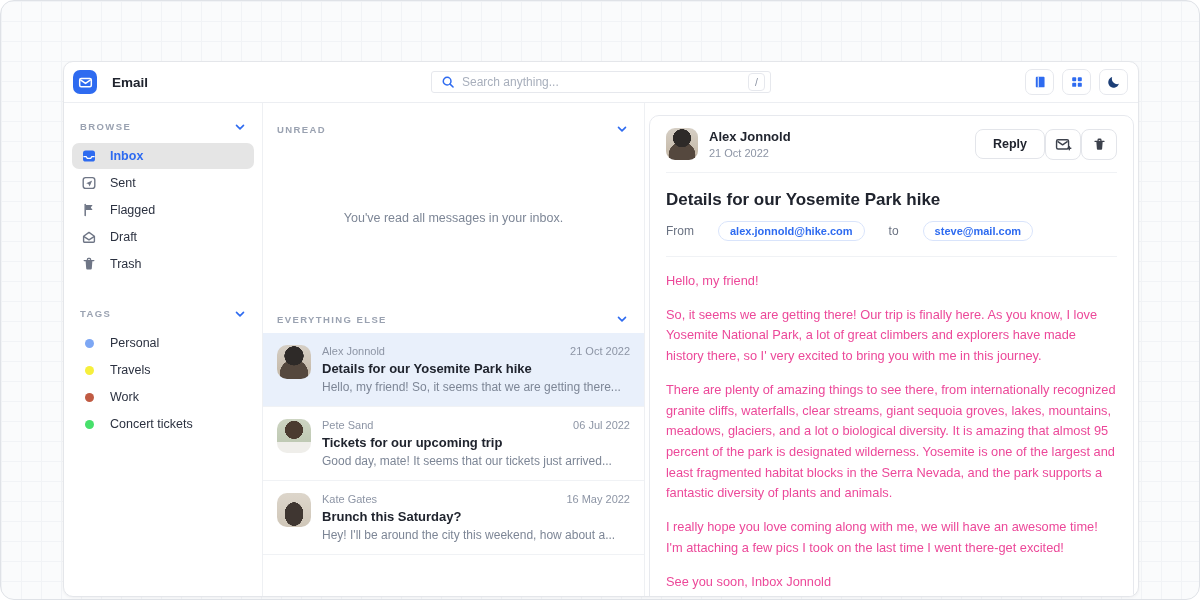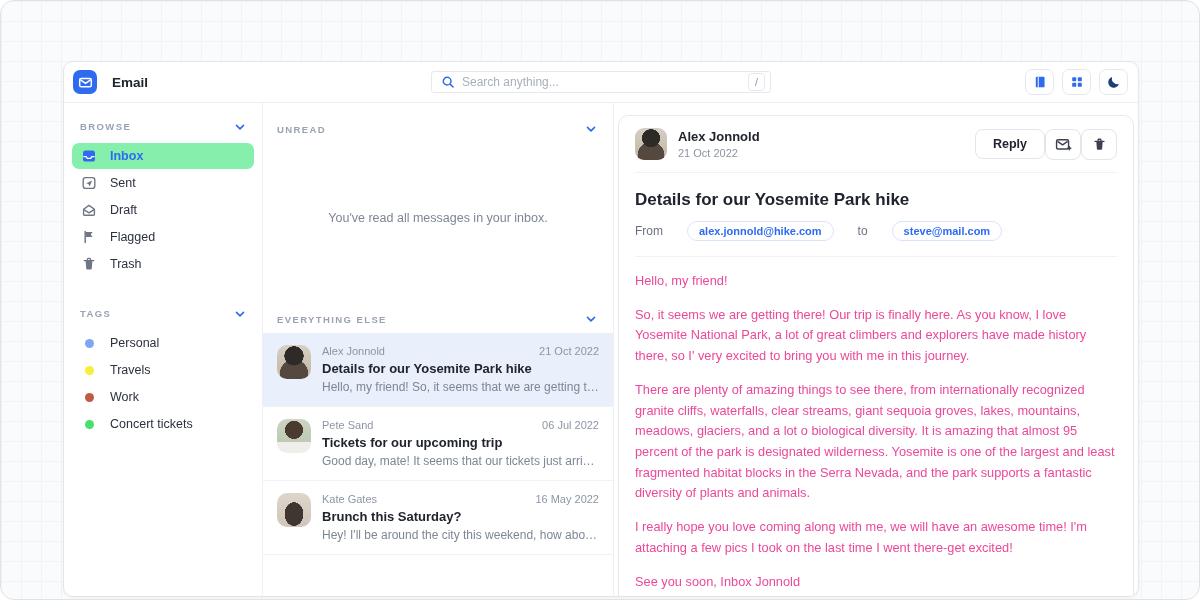--- a/index.html
+++ b/index.html
@@ -30,26 +30,26 @@
   .kbd{ min-width:17px; height:18px; border:1px solid #e6e8ed; border-radius:4px; font-size:10.5px; color:#8a92a2; display:flex; align-items:center; justify-content:center; padding:0 5px; }
   .top-actions{ margin-left:auto; display:flex; gap:8px; }
   .icon-btn{ width:29px; height:26px; border:1px solid #e6e8ed; border-radius:7px; background:#fff; display:flex; align-items:center; justify-content:center; cursor:pointer; }
   
   .main{ flex:1; display:flex; min-height:0; }
   
   .sidebar{ width:198px; flex:0 0 auto; padding:12px 8px; }
   .sec-head{ display:flex; align-items:flex-start; justify-content:space-between; padding:6px 8px 9px 8px; }
   .sec-title{ font-size:9.5px; font-weight:700; letter-spacing:1.4px; color:#9aa2b1; }
   .nav-item{ display:flex; align-items:center; gap:13px; padding:6px 9px; border-radius:7px; font-size:12.5px; color:#2b3140; cursor:pointer; margin:1px 0; height:26px; }
-  .nav-item.active{ background:#86efac; color:#2e6bf0; font-weight:600; }
+  .nav-item.active{ background:#e5e5e5; color:#2e6bf0; font-weight:600; }
   .nav-ic{ width:16px; height:16px; display:flex; align-items:center; justify-content:center; }
   .sec-gap{ height:24px; }
   .tag-dot{ width:9px; height:9px; border-radius:50%; margin:0 3.5px; flex:0 0 auto; }
   
-  .listcol{ width:352px; flex:0 0 auto; border-left:1px solid #eef0f3; border-right:1px solid #eef0f3; display:flex; flex-direction:column; overflow:hidden; }
+  .listcol{ width:383px; flex:0 0 auto; border-left:1px solid #eef0f3; border-right:1px solid #eef0f3; display:flex; flex-direction:column; overflow:hidden; }
   .list-head{ display:flex; justify-content:space-between; align-items:center; padding:20px 16px 8px 14px; }
   .empty{ height:150px; display:flex; align-items:center; justify-content:center; font-size:12.5px; color:#7d8696; }
   .mailrow{ display:flex; gap:11px; padding:12px 14px; border-bottom:1px solid #f0f2f5; cursor:pointer; }
   .mailrow.selected{ background:#e9f0fb; }
   .avatar{ width:34px; height:34px; border-radius:10px; flex:0 0 auto; }
   .m-body{ flex:1; min-width:0; }
   .m-top{ display:flex; justify-content:space-between; align-items:baseline; font-size:11px; color:#8d95a5; }
   .m-subj{ font-size:13px; font-weight:600; color:#20242e; margin:4px 0 4px; }
   .m-prev{ font-size:12px; color:#7d8696; white-space:nowrap; overflow:hidden; text-overflow:ellipsis; }
   
@@ -163,34 +163,34 @@
             <svg width="16" height="16" viewBox="0 0 16 16">
                 <rect x="2.2" y="2.6" width="11.6" height="10.8" rx="2.4" fill="none" stroke="#6f7686" stroke-width="1.4"></rect>
                 <path d="M5.2 8.2l6-2.6-2.6 6-1.2-2.6z" fill="#6f7686"></path>
               </svg>
           </span>
           <span class="nav-label">Sent</span>
         </div>
         <div class="nav-item">
           <span class="nav-ic">
             <svg width="16" height="16" viewBox="0 0 16 16">
+                <path d="M4.2 2.6v10.8" stroke="#6f7686" stroke-width="1.5" stroke-linecap="round"></path>
+                <path d="M5 3.1h6.6l-1.8 2.5 1.8 2.5H5z" fill="#6f7686"></path>
+              </svg>
+          </span>
+          <span class="nav-label">Flagged</span>
+        </div>
+        <div class="nav-item">
+          <span class="nav-ic">
+            <svg width="16" height="16" viewBox="0 0 16 16">
                 <path d="M2.6 7.3 8 3.4l5.4 3.9v5a1 1 0 0 1-1 1H3.6a1 1 0 0 1-1-1z" fill="none" stroke="#6f7686" stroke-width="1.4" stroke-linejoin="round"></path>
                 <path d="M2.6 7.3 8 10.8l5.4-3.5" fill="none" stroke="#6f7686" stroke-width="1.4" stroke-linejoin="round"></path>
               </svg>
           </span>
           <span class="nav-label">Draft</span>
-        </div>
-        <div class="nav-item">
-          <span class="nav-ic">
-            <svg width="16" height="16" viewBox="0 0 16 16">
-                <path d="M4.2 2.6v10.8" stroke="#6f7686" stroke-width="1.5" stroke-linecap="round"></path>
-                <path d="M5 3.1h6.6l-1.8 2.5 1.8 2.5H5z" fill="#6f7686"></path>
-              </svg>
-          </span>
-          <span class="nav-label">Flagged</span>
         </div>
         <div class="nav-item">
           <span class="nav-ic">
             <svg width="16" height="16" viewBox="0 0 16 16">
                 <path d="M3.2 4.6h9.6" stroke="#6f7686" stroke-width="1.4" stroke-linecap="round"></path>
                 <path d="M6.5 4.2V3.2a.8.8 0 0 1 .8-.8h1.4a.8.8 0 0 1 .8.8v1" fill="none" stroke="#6f7686" stroke-width="1.4"></path>
                 <path d="M4.6 4.8l.6 7.8a1 1 0 0 0 1 .9h3.6a1 1 0 0 0 1-.9l.6-7.8z" fill="#6f7686"></path>
               </svg>
           </span>
           <span class="nav-label">Trash</span>

